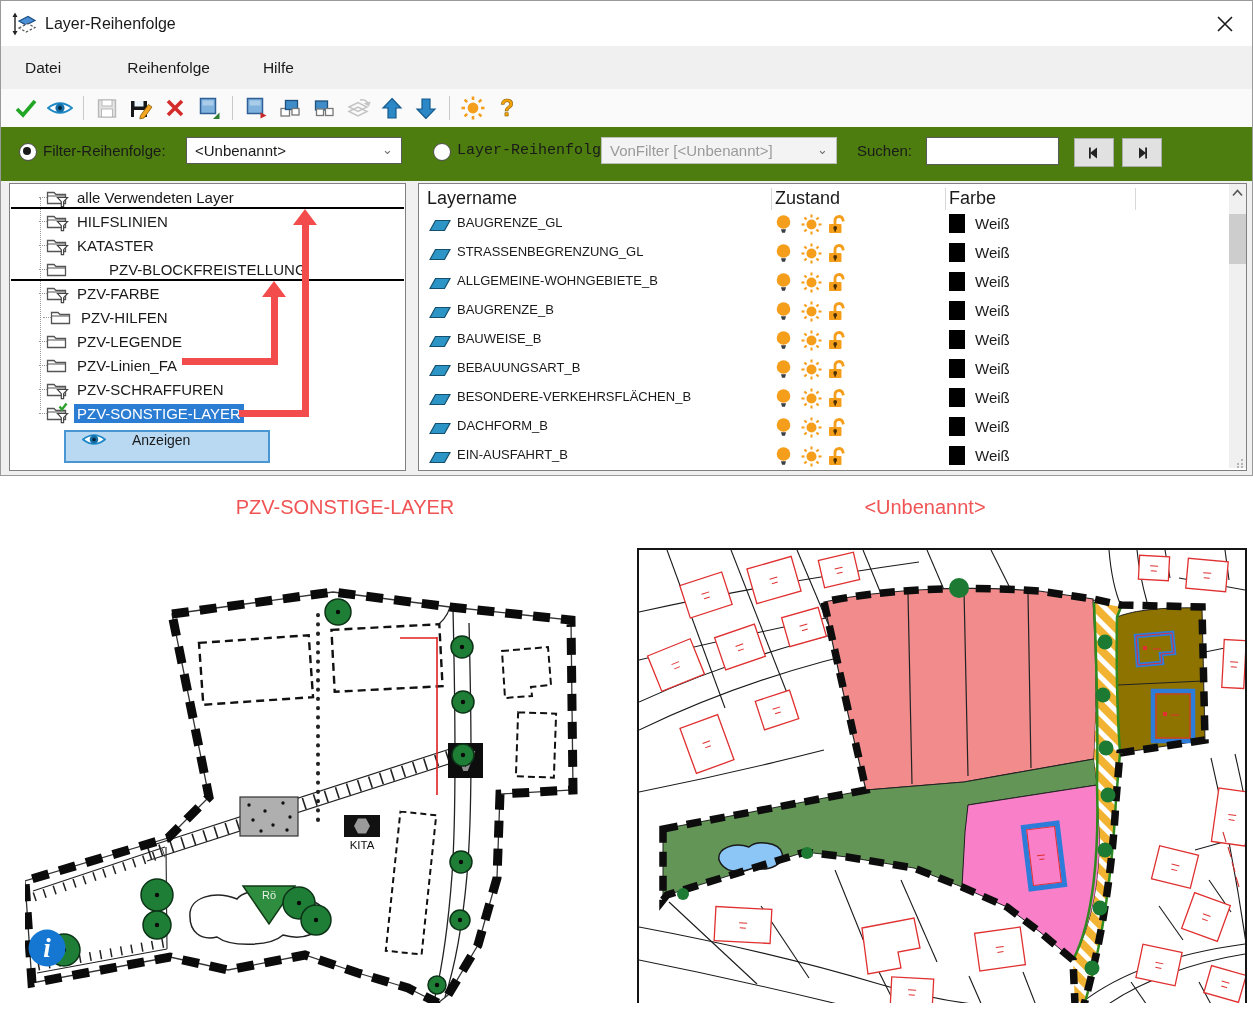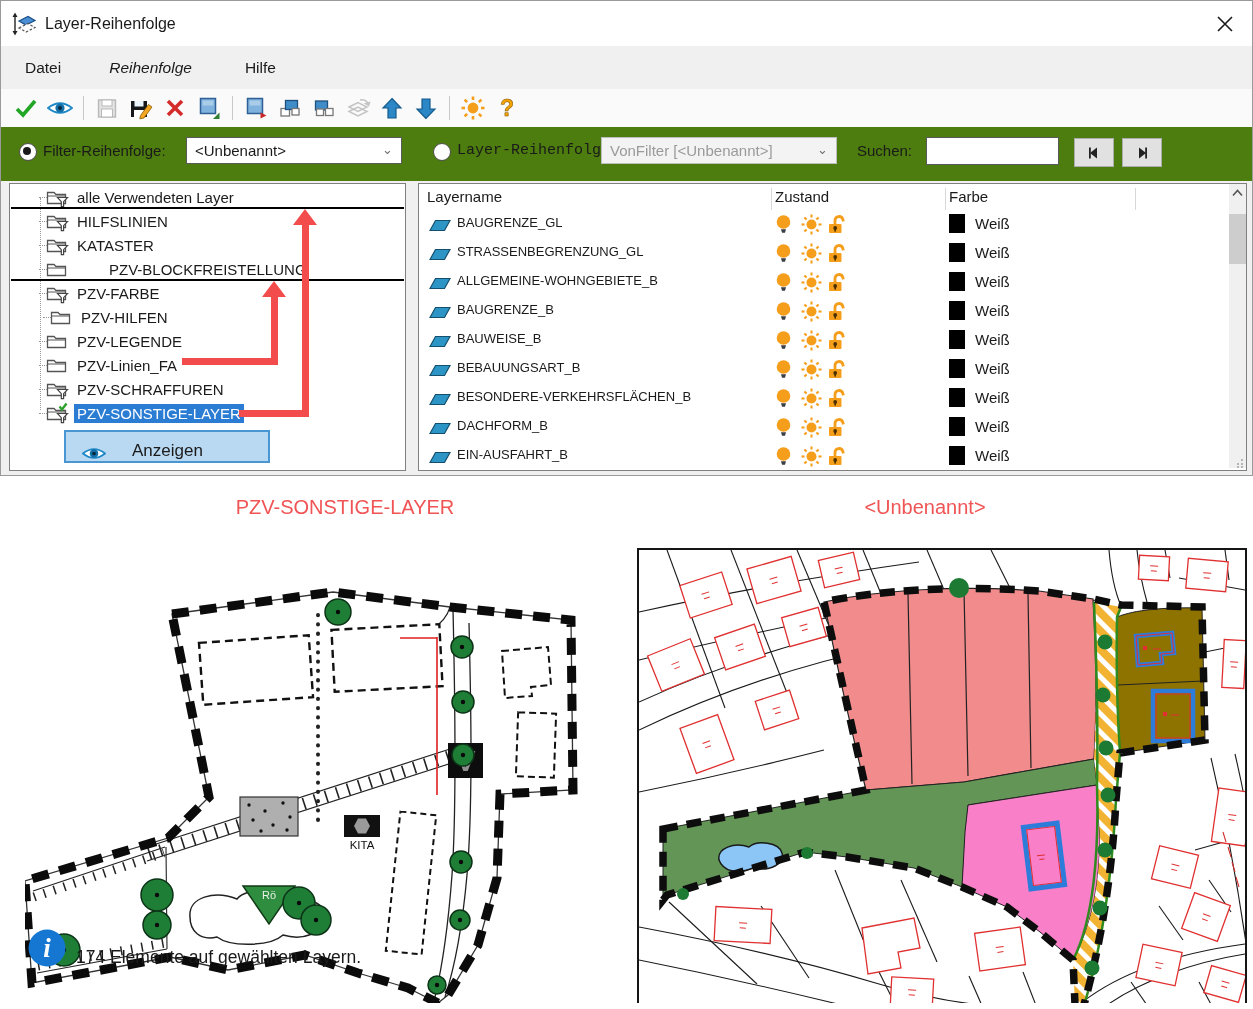--- a/index.html
+++ b/index.html
@@ -6,21 +6,21 @@
   .stage{position:relative;width:1253px;height:1003px;background:#fff;
          font-family:"Liberation Sans",sans-serif;color:#1a1a1a;overflow:hidden;}
   
   .dialog{position:absolute;left:0;top:0;width:1251px;height:474px;border:1px solid #9a9a9a;background:#f0f0f0;}
   .titlebar{position:absolute;left:0;top:0;right:0;height:45px;background:#fff;display:flex;align-items:center;}
   .title-icon{margin-left:10px;}
   .title-text{margin-left:8px;font-size:16px;}
   .close-x{position:absolute;right:16px;top:12px;width:22px;height:22px;cursor:pointer;}
   .menubar{position:absolute;left:0;top:45px;right:0;height:43px;background:#f0f0f0;display:flex;align-items:center;font-size:15.5px;}
   .menu-item{padding:0 4px;}
-  .menu-datei{margin-left:20px;} .menu-reihenfolge{margin-left:40px;font-style:italic;} .menu-hilfe{margin-left:45px;}
+  .menu-datei{margin-left:20px;} .menu-reihenfolge{margin-left:58px;} .menu-hilfe{margin-left:45px;}
   .toolbar{position:absolute;left:0;top:88px;right:0;height:38px;background:#fafafa;display:flex;align-items:center;gap:8px;padding-left:12px;}
   .tbtn{width:26px;height:26px;display:flex;align-items:center;justify-content:center;}
   .tsep{width:1px;height:24px;background:#c9c9c9;margin:0 2px;}
   
   .filterbar{position:absolute;left:0;top:126px;right:0;height:54px;background:#4d7c0f;font-size:15px;}
   .radio{position:absolute;width:16px;height:16px;border:1px solid #4d4d4d;border-radius:50%;background:#fff;}
   .radio.sel::after{content:'';position:absolute;left:3px;top:3px;width:8px;height:8px;border-radius:50%;background:#1a1a1a;}
   .flabel{position:absolute;top:15px;}
   .combo{position:absolute;height:27px;background:#fff;border:1px solid #5a5a5a;display:flex;align-items:center;padding-left:8px;box-sizing:border-box;}
   .combo .chev{position:absolute;right:8px;top:4px;color:#707070;font-size:13px;}
@@ -31,25 +31,25 @@
   .tree-panel{position:absolute;left:8px;top:182px;width:395px;height:286px;border:1px solid #808080;background:#fff;overflow:hidden;}
   .tree-guide{position:absolute;left:30px;top:14px;height:212px;border-left:1px dotted #999;}
   .titem{position:absolute;left:0;height:24px;display:flex;align-items:center;font-size:15px;white-space:nowrap;}
   .titem::before{content:'';position:absolute;left:-7px;top:12px;width:8px;border-top:1px dotted #999;}
   .titem .tlabel{margin-left:5px;padding:1px 3px;}
   .titem.sel .tlabel{background:#2B7CD3;color:#fff;}
   .hline{position:absolute;left:1px;right:1px;height:2px;background:#000;}
   .rshaft{position:absolute;width:7px;background:#F34C4C;}
   .rhoriz{position:absolute;height:7px;background:#F34C4C;}
   .rhead{position:absolute;width:0;height:0;border-left:12px solid transparent;border-right:12px solid transparent;border-bottom:16px solid #F34C4C;}
-  .anzeigen-btn{position:absolute;left:54px;top:246px;width:206px;height:33px;background:#B9D9F3;border:2px solid #4A96D2;box-sizing:border-box;display:flex;align-items:flex-end;font-size:17px;}
+  .anzeigen-btn{position:absolute;left:54px;top:246px;width:206px;height:33px;background:#B9D9F3;border:2px solid #4A96D2;box-sizing:border-box;display:flex;align-items:flex-start;font-size:14px;}
   .anzeigen-btn svg{margin-left:16px;margin-right:26px;}
   
   .table-panel{position:absolute;left:417px;top:182px;width:827px;height:286px;border:1px solid #808080;background:#fff;overflow:hidden;}
-  .thead{position:absolute;left:0;top:0;right:0;height:26px;font-size:15px;}
+  .thead{position:absolute;left:0;top:0;right:0;height:26px;font-size:18px;}
   .thead span{position:absolute;top:4px;}
   .colsep{position:absolute;top:2px;height:22px;width:1px;background:#d8d8d8;}
   .lrow{position:absolute;left:0;right:18px;height:29px;}
   .lrow .licon{position:absolute;left:10px;top:8px;}
   .lrow .lname{position:absolute;left:38px;top:5px;font-size:13px;white-space:nowrap;}
   .lrow .z1{position:absolute;left:356px;top:4px;} .lrow .z2{position:absolute;left:382px;top:4px;} .lrow .z3{position:absolute;left:408px;top:4px;}
   .lrow .sw{position:absolute;left:530px;top:4px;width:16px;height:19px;}
   .lrow .cl{position:absolute;left:556px;top:5px;font-size:15px;}
   .vscroll{position:absolute;right:0;top:0;width:17px;height:284px;background:#f0f0f0;}
   .vthumb{position:absolute;left:0;top:30px;width:17px;height:50px;background:#cdcdcd;}
@@ -898,15 +898,14 @@
       <circle cx="440" cy="466" r="6.5"></circle>
         <circle cx="44" cy="344" r="6"></circle>
         <circle cx="168" cy="303" r="6"></circle>
     </g>
   </svg>
 
   <svg style="position:absolute;left:28px;top:929px;" width="38" height="38" viewBox="0 0 38 38">
     <circle cx="19" cy="19" r="18.5" fill="#1577D2"></circle>
     <text x="19" y="28" text-anchor="middle" font-size="27" font-style="italic" font-weight="bold" fill="#fff" font-family="Liberation Serif, serif">i</text>
   </svg>
-  <div class="infotext">174 Elemente auf gewählten Layern.</div>
 
 </div>
 
 </body></html>

